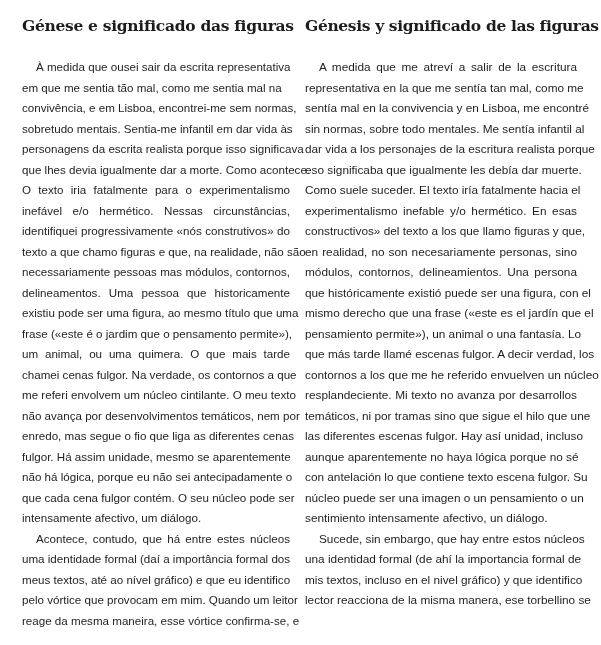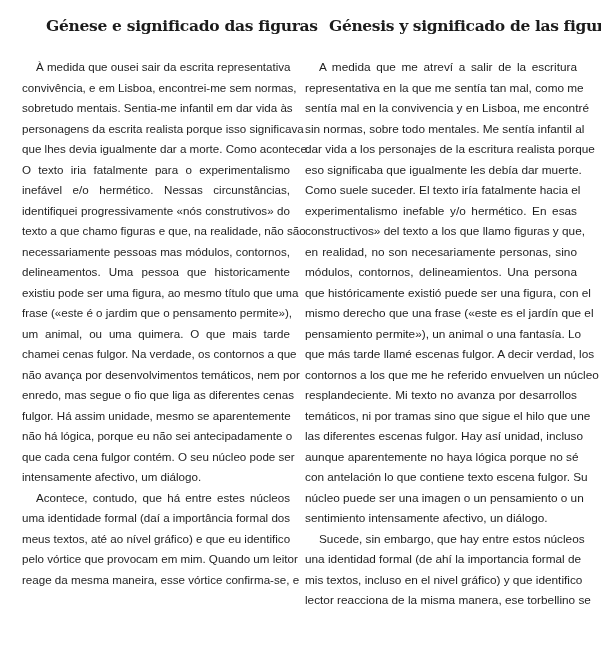--- a/index.html
+++ b/index.html
@@ -3,54 +3,56 @@
 <meta charset="utf-8">
 <style>
   html, body { margin:0; padding:0; background:#ffffff; }
   body { width:601px; height:645px; position:relative; overflow:hidden; color:#1a1a1a; }
   .col { position:absolute; top:0; }
   .col-left { left:22px; width:268px; }
   .col-right { left:305px; width:272px; }
   .title {
     position:absolute; top:16px; left:0; white-space:nowrap;
     font-family:"DejaVu Serif", serif; font-weight:bold; font-size:15.5px;
-    color:#1c1c1c; letter-spacing:-0.3px;margin-left:24px;
+    color:#1c1c1c; letter-spacing:-0.3px;
   }
   .col-right .title { letter-spacing:-0.35px; }
   .lines { position:absolute; top:57px; left:0; width:100%; }
   .line {
     height:20.5px; line-height:20.5px; font-family:"Liberation Sans", sans-serif;
     font-size:11.6px; white-space:nowrap; text-align:justify; text-align-last:justify;
     color:#1e1e1e; overflow:visible;
   }
   .line.indent { padding-left:14px; }
   .line.last { text-align-last:left; }
   .col-right .line { font-size:11.8px; }
 </style>
 </head>
 <body>
 
 <div class="col col-left">
   <div class="title">Génese e significado das figuras</div>
   <div class="lines" id="left-lines">
       <div class="line indent">À medida que  ousei  sair   da  escrita  representativa</div>
+      <div class="line last">em que me sentia tão mal, como  me sentia mal na</div>
       <div class="line">convivência, e em Lisboa, encontrei-me sem normas,</div>
       <div class="line">sobretudo mentais. Sentia-me infantil em dar vida às</div>
       <div class="line">personagens da escrita realista porque isso significava</div>
       <div class="line">que lhes devia igualmente dar a morte. Como acontece.</div>
       <div class="line">O texto iria fatalmente para o experimentalismo</div>
       <div class="line">inefável e/o hermético. Nessas circunstâncias,</div>
       <div class="line">identifiquei progressivamente «nós construtivos» do</div>
       <div class="line">texto a que chamo figuras e que, na realidade, não são</div>
       <div class="line">necessariamente pessoas  mas módulos, contornos,</div>
       <div class="line">delineamentos. Uma pessoa que historicamente</div>
       <div class="line">existiu pode ser uma figura, ao mesmo título que uma</div>
       <div class="line">frase («este é o jardim que o pensamento permite»),</div>
       <div class="line">um animal, ou uma quimera.  O que mais  tarde</div>
       <div class="line">chamei cenas fulgor. Na verdade, os contornos a que</div>
+      <div class="line">me referi envolvem um núcleo cintilante. O meu texto</div>
       <div class="line">não avança por desenvolvimentos temáticos, nem por</div>
       <div class="line">enredo, mas segue o fio que liga as diferentes cenas</div>
       <div class="line">fulgor. Há assim unidade, mesmo se aparentemente</div>
       <div class="line">não há lógica, porque eu não sei antecipadamente o</div>
       <div class="line">que cada cena fulgor contém. O seu núcleo pode ser</div>
       <div class="line last">intensamente afectivo, um diálogo.</div>
       <div class="line indent">Acontece, contudo, que há entre estes núcleos</div>
       <div class="line">uma identidade formal (daí a importância formal dos</div>
       <div class="line">meus textos, até ao nível gráfico) e que eu identifico</div>
       <div class="line">pelo vórtice que provocam em mim. Quando um leitor</div>

